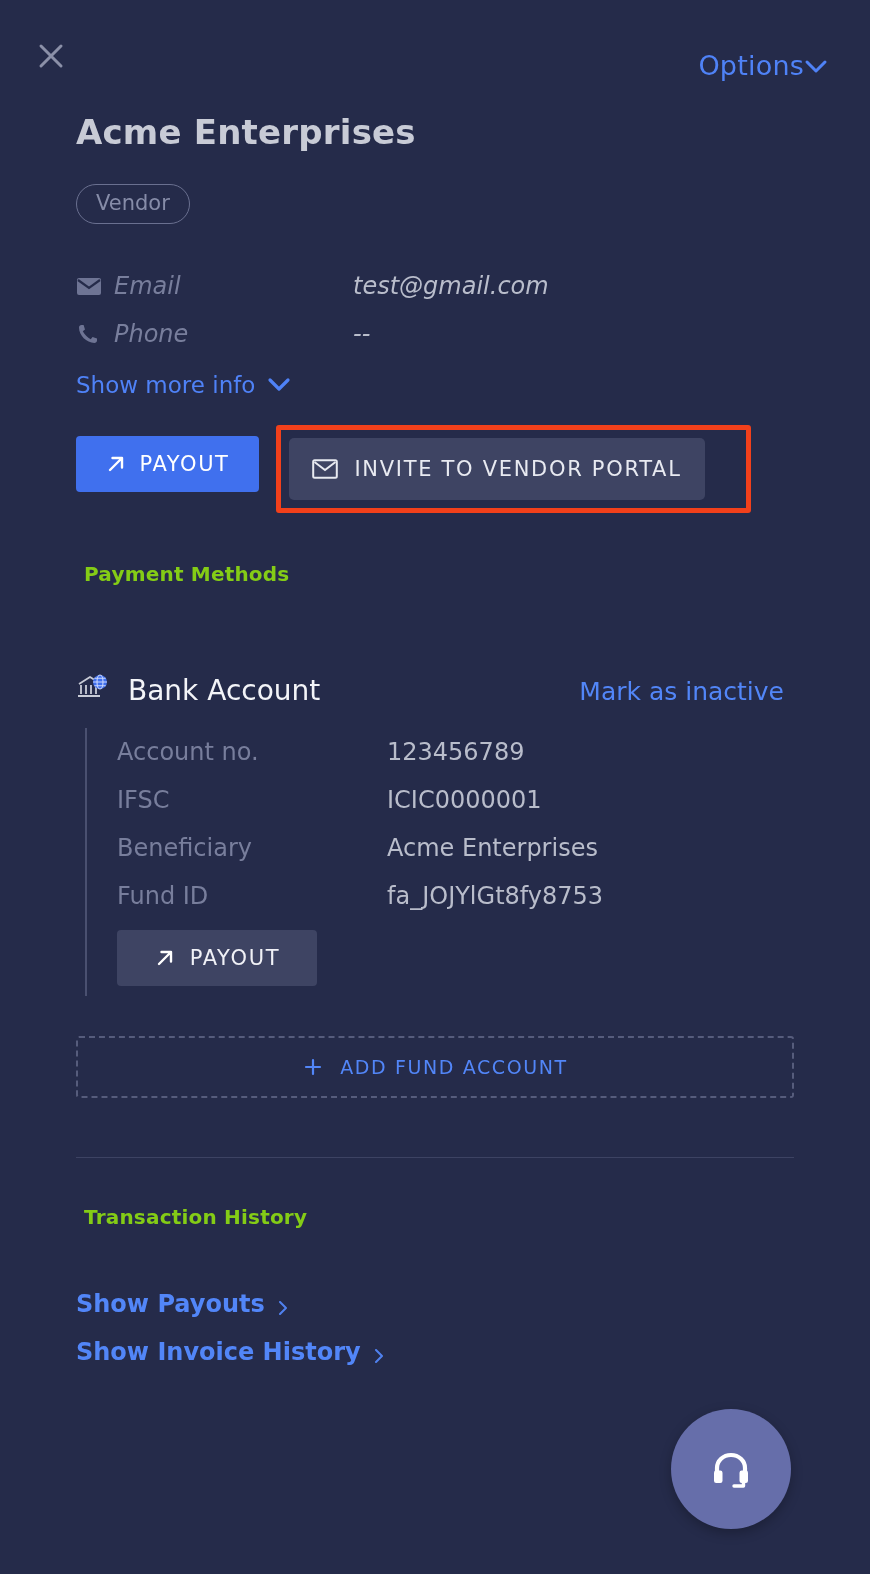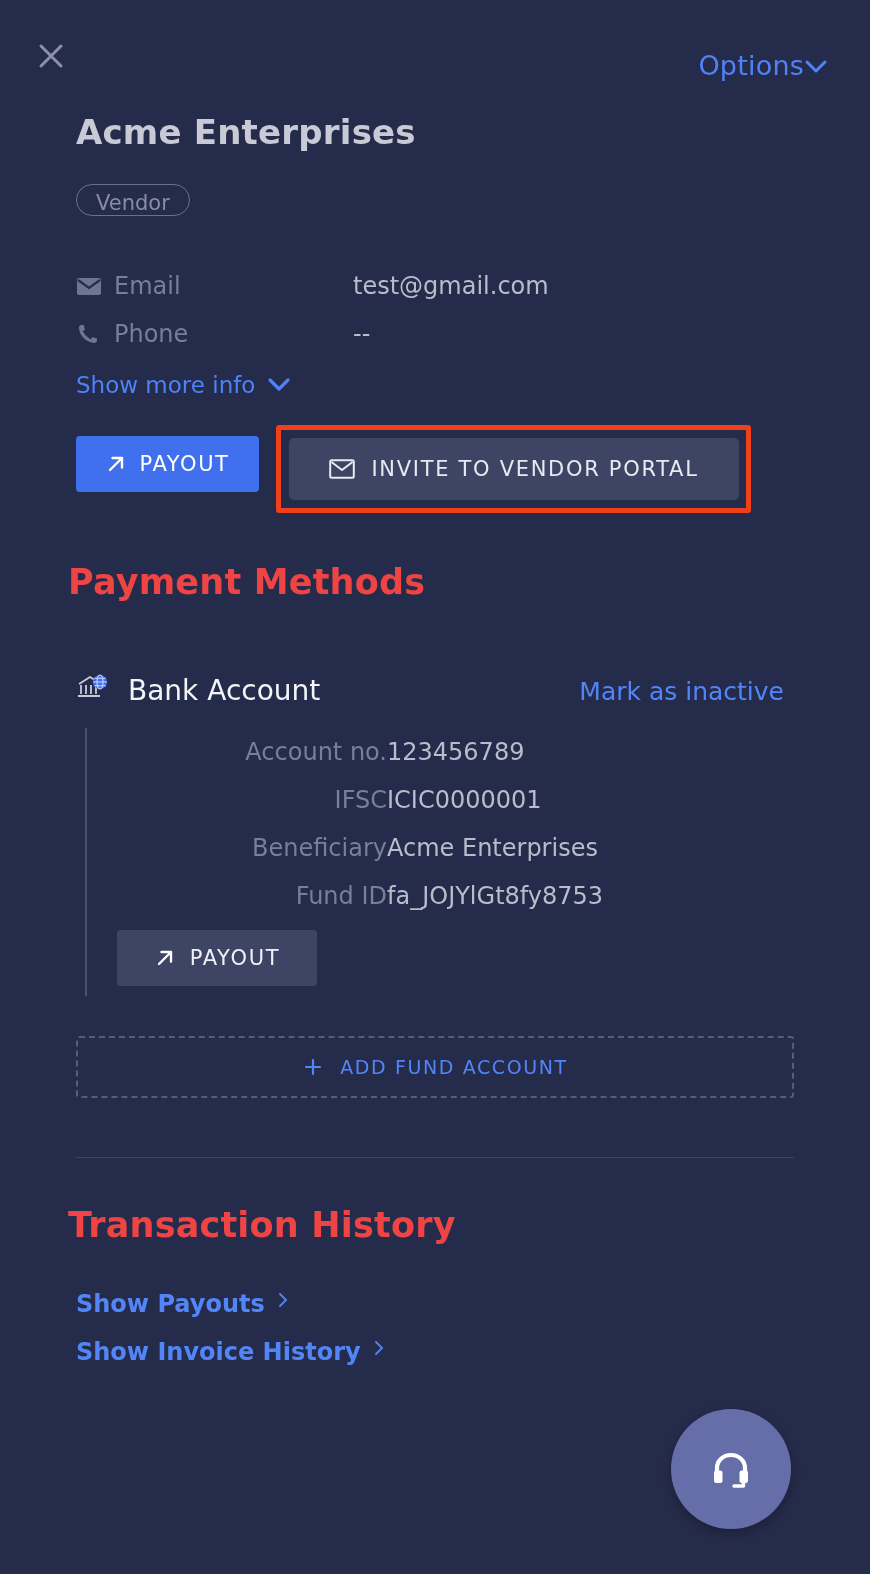--- a/index.html
+++ b/index.html
@@ -44,30 +44,31 @@
     font-size: 34px;
     font-weight: bold;
     color: #c8cbd6;
     letter-spacing: 0.2px;
   }
   .badge {
     position: absolute;
     left: 76px; top: 184px;
     border: 1px solid #6a7090;
     border-radius: 20px;
-    padding: 6px 19px 0;
+    padding: 6px 19px 8px;
     font-size: 21px;
     color: #868ca8;
   }
 
   
   .contact { position: absolute; left: 76px; top: 262px; width: 620px; }
   .crow {
     display: flex; align-items: center;
     height: 48px;
+    font-style: italic;
   }
   .crow .ci { width: 38px; flex: none; color: #6e7494; display:flex; align-items:center;}
   .crow .clabel {
     width: 210px; flex: none;
     font-size: 24px; color: #787e9c;
   }
   .crow .cval { font-size: 24px; color: #b9bdcb; margin-left: 29px; }
 
   .show-more {
     position: absolute; left: 76px; top: 372px;
@@ -89,53 +90,53 @@
   .invite-highlight {
     position: absolute;
     left: 200px; top: -11px;
     width: 475px; height: 88px;
     border: 5px solid #f2401b;
     border-radius: 3px;
     pointer-events: none;
   }
   .btn-invite {
     position: absolute; left: 213px; top: 2px;
-    width: 450px; height: 62px;
+    width: 416px; height: 62px;
     background: #3e4463;
     border-radius: 5px;
     display: flex; align-items: center; justify-content: center; gap: 16px;
     color: #e8eaf1; font-size: 21px; letter-spacing: 1.7px;
     cursor: pointer;
   }
 
   
   .section-title {
-    position: absolute; left: 68px;
-    font-size: 35px; font-weight: bold; color: #ef4444;
+    position: absolute; left: 84px;
+    font-size: 20px; font-weight: bold; color: #84cc16;
     letter-spacing: 0.2px;
   }
   #pm-title { top: 562px; }
 
   .bank-head {
     position: absolute; left: 76px; top: 673px;
     display: flex; align-items: center; gap: 18px;
   }
   .bank-head .bname { font-size: 28px; color: #f3f4f8; }
   .mark-inactive {
     position: absolute; right: 86px; top: 677px;
     font-size: 25px; color: #5286f8; cursor: pointer;
   }
 
   .bank-body { position: absolute; left: 85px; top: 728px; }
   .bank-rule {
     position: absolute; left: 0; top: 0;
     width: 2px; height: 268px;
     background: #4a5070;
   }
-  .brow { display: flex; align-items: center; height: 48px; margin-left: 32px; text-align: right;}
+  .brow { display: flex; align-items: center; height: 48px; margin-left: 32px;}
   .brow .bl { width: 270px; flex: none; font-size: 24px; color: #787e9c; }
   .brow .bv { font-size: 24px; color: #b9bdcb; }
 
   .btn-payout-sec {
     position: absolute; left: 32px; top: 202px;
     width: 200px; height: 56px;
     background: #3e4463; border-radius: 4px;
     display: flex; align-items: center; justify-content: center; gap: 14px;
     color: #f0f1f6; font-size: 21px; letter-spacing: 1.7px;
     cursor: pointer;
@@ -154,21 +155,21 @@
   .divider {
     position: absolute; left: 76px; top: 1157px;
     width: 718px; height: 1px;
     background: #3d4363;
   }
 
   #th-title { top: 1205px; }
 
   .link-row {
     position: absolute; left: 76px;
-    display: flex; align-items: flex-start; gap: 11px;
+    display: flex; align-items: flex-end; gap: 11px;
     color: #5286f8; font-size: 24px; font-weight: bold;
     cursor: pointer;
   }
   #link-payouts { top: 1290px; }
   #link-invoices { top: 1338px; }
   .link-row .caret { font-weight: normal; font-size: 22px; opacity: .95; }
 
   .support-fab {
     position: absolute;
     left: 671px; top: 1409px;

